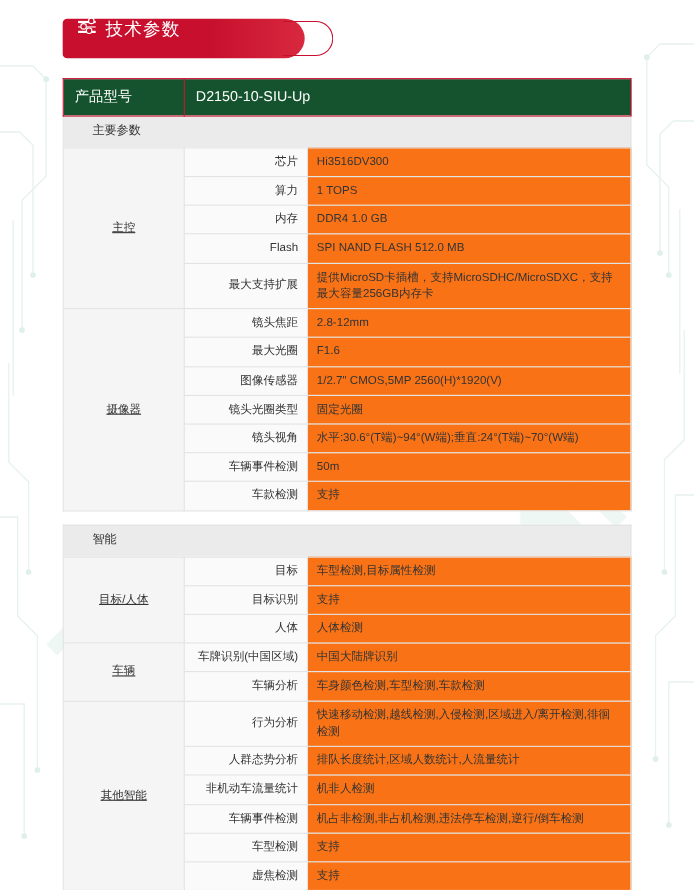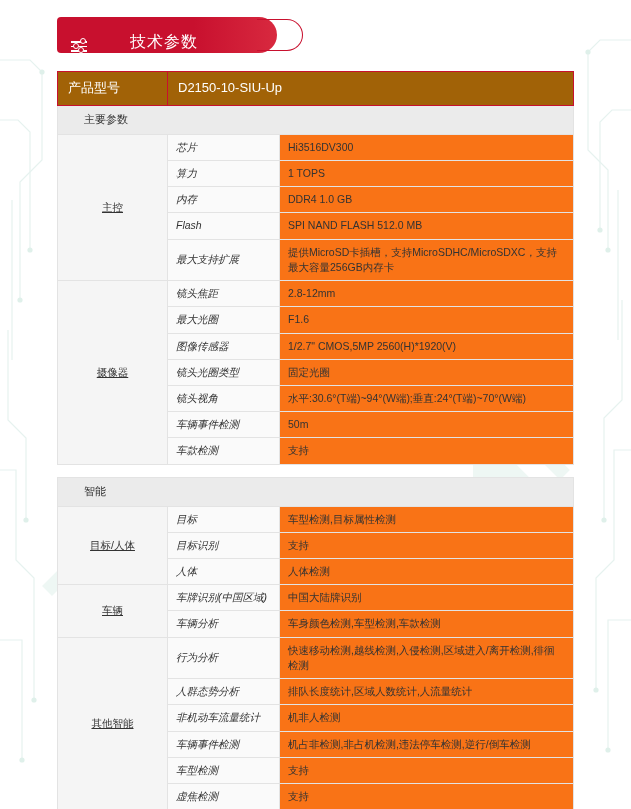--- a/index.html
+++ b/index.html
@@ -37,23 +37,22 @@
     width: 220px;
     height: 36px;
   }
   .banner {
     position: absolute;
     left: 0; top: 0;
     width: 220px; height: 36px;
     background: linear-gradient(90deg, #c8102e 0%, #c8102e 62%, #d8293f 100%);
     border-radius: 4px 18px 18px 4px;
     display: flex;
-    align-items: flex-end;
+    align-items: flex-start;
     padding-left: 14px;
-    gap: 34px;
   }
   .banner .slider-icon {
     width: 16px; height: 14px;
     margin-right: 9px;
     position: relative;
     flex: 0 0 auto;
   }
   .banner .slider-icon span {
     position: absolute;
     left: 0; width: 16px; height: 1.6px;
@@ -95,21 +94,21 @@
     font-size: 10.5px;
     color: #333;
   }
   .spec-table td {
     border: 1px solid #e3e3e3;
     padding: 5px 8px;
     vertical-align: middle;
     line-height: 1.45;
   }
   .row-title td {
-    background: #a16207;
+    background: #14532d;
     color: #fff;
     border: 1px solid #c8102e;
     font-size: 13px;
     padding: 7px 10px;
   }
   .row-title .model-label { width: 110px; }
   .section-head td {
     background: #ebebeb;
     color: #333;
     font-size: 11px;
@@ -118,25 +117,24 @@
   }
   .group-cell {
     background: #f5f5f5;
     text-align: center;
     width: 84px;
     color: #333;
     text-decoration: underline;
   }
   .label-cell {
     background: #fafafa;
-    text-align: left;
+    text-align: right;
     width: 112px;
     color: #333;
     white-space: nowrap;
-    font-style: italic;
   }
   .value-cell {
     background: #f97316;
     color: #333;
   }
   .gap-row td {
     border: none;
     height: 13px;
     background: transparent;
     padding: 0;

